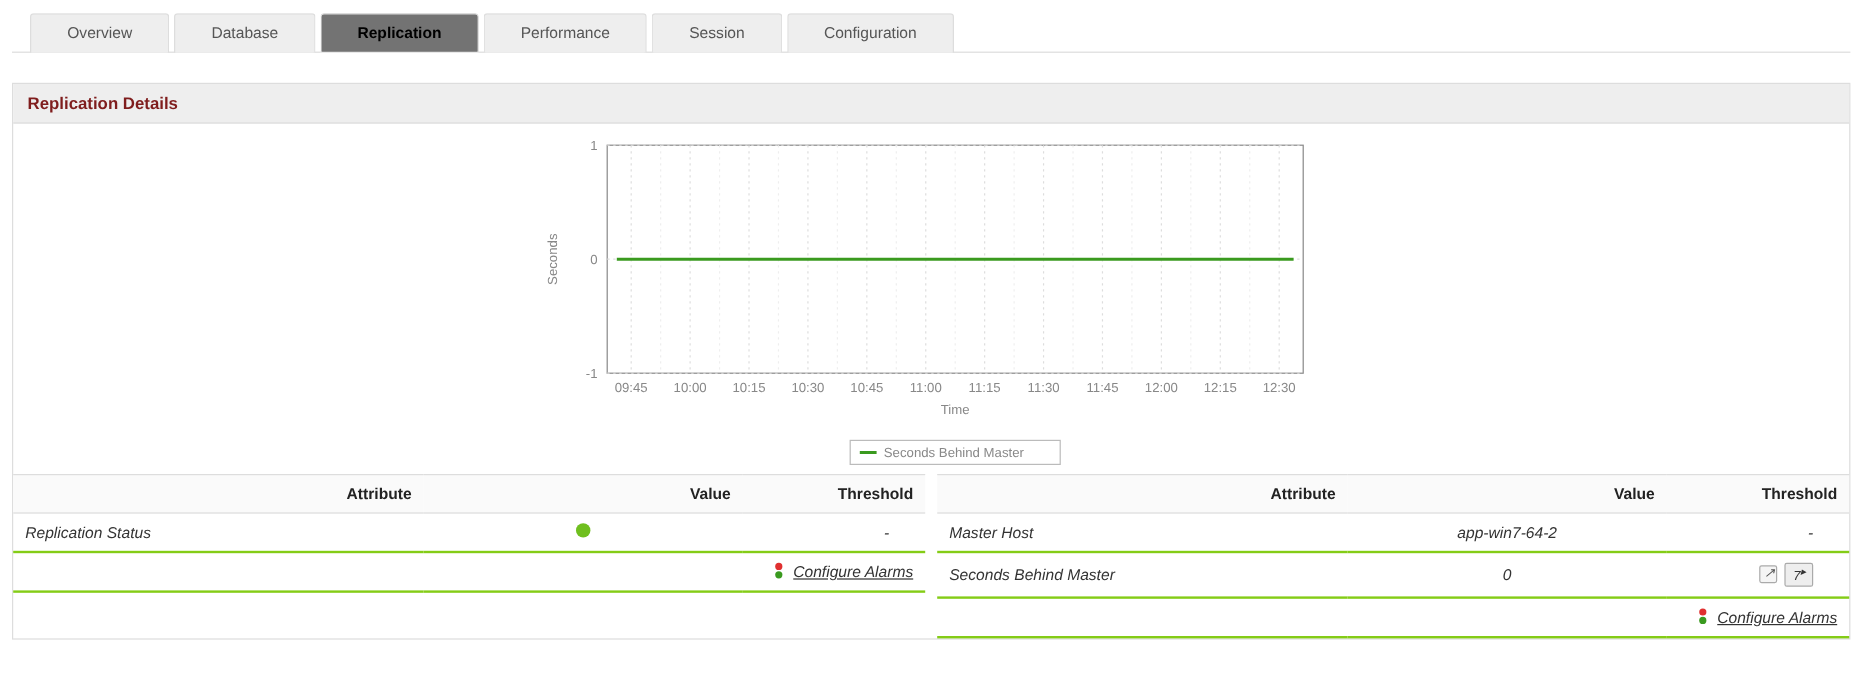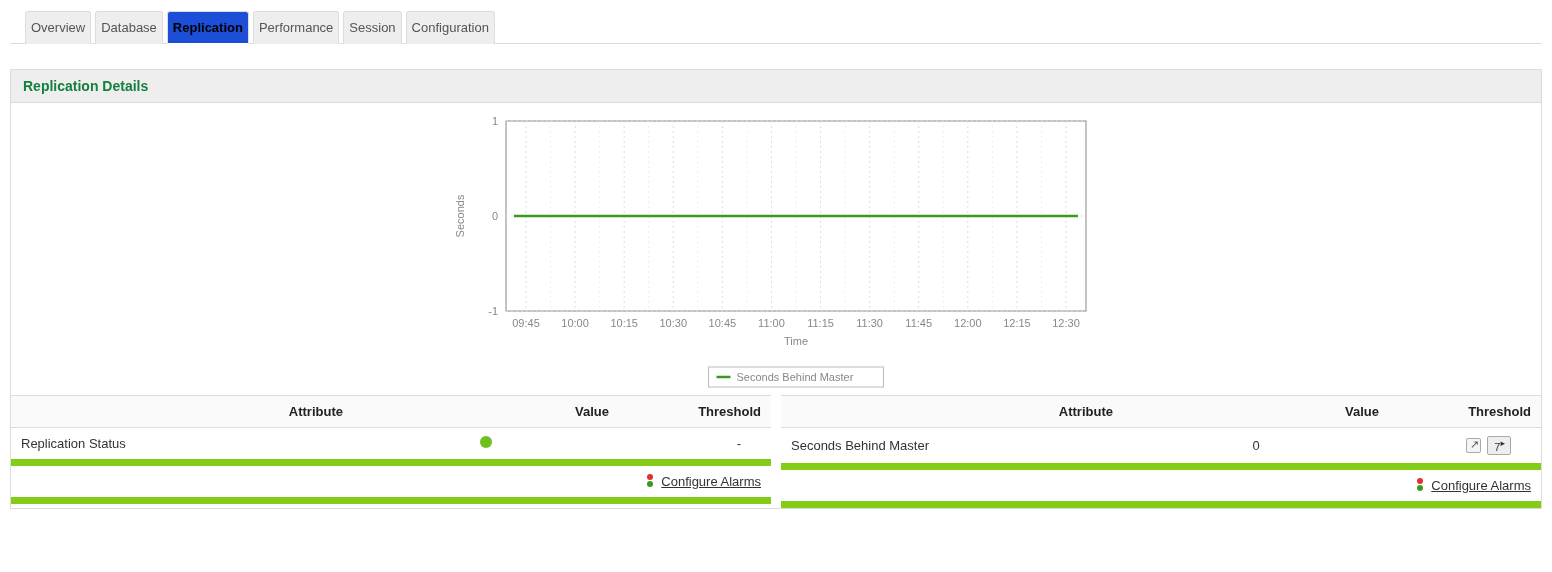--- a/index.html
+++ b/index.html
@@ -11,47 +11,47 @@
     color: #333;
     background: #fff;
   }
   .tabs {
     display: flex;
     gap: 4px;
     padding-left: 15px;
     border-bottom: 1px solid #ddd;
   }
   .tab {
-    padding: 8px 5px;
+    padding: 8px 30px;
     background: #eee;
     border: 1px solid #ddd;
     border-bottom: none;
     border-radius: 3px 3px 0 0;
     color: #555;
     cursor: pointer;
     position: relative;
     bottom: -1px;
   }
   .tab.active {
-    background: #1d4ed8;
+    background: #737373;
     color: #000;
     font-weight: 600;
     border-bottom: 1px solid #fff;
   }
   .panel {
     margin-top: 25px;
     border: 1px solid #ddd;
   }
   .panel-header {
     background: #eee;
     padding: 8px 12px;
     font-weight: 700;
     font-size: 14px;
     border-bottom: 1px solid #ddd;
-    color: #15803d;
+    color: #7f1d1d;
   }
   .chart-wrap {
     display: flex;
     justify-content: center;
     padding: 8px 0 4px 0;
   }
   .data-tables {
     display: flex;
     gap: 10px;
     padding: 0;
@@ -69,24 +69,25 @@
     background: #fafafa;
     padding: 8px 10px;
     font-weight: 700;
     font-size: 13px;
     color: #222;
   }
   thead th.attr { text-align: right; width: 45%; }
   thead th.val { text-align: right; width: 35%; }
   thead th.thr { text-align: right; width: 20%; }
   tbody td {
-    border-bottom: 7px solid #84cc16;
+    border-bottom: 2px solid #84cc16;
     padding: 8px 10px;
     font-size: 13px;
     color: #333;
+    font-style: italic;
   }
   tbody td.attr { text-align: left; }
   tbody td.val  { text-align: center; }
   tbody td.thr  { text-align: right; padding-right: 30px; }
   .status-dot {
     width: 12px; height: 12px;
     border-radius: 50%;
     background: #6fbf1f;
     display: inline-block;
   }
@@ -261,20 +262,25 @@
       <table>
         <thead>
           <tr>
             <th class="attr">Attribute</th>
             <th class="val">Value</th>
             <th class="thr">Threshold</th>
           </tr>
         </thead>
         <tbody id="right-body">
             <tr>
+              <td class="attr">Master Host</td>
+              <td class="val">app-win7-64-2</td>
+              <td class="thr">-</td>
+            </tr>
+            <tr>
               <td class="attr">Seconds Behind Master</td>
               <td class="val">0</td>
               <td class="thr"><span class="thresh-icon-plain"></span><span class="thresh-badge">7<sup>▸</sup></span></td>
             </tr>
           </tbody>
         <tbody>
           <tr class="config-row">
             <td colspan="3">
               <span class="alarm-dot"></span>
               <span class="config-link">Configure Alarms</span>

